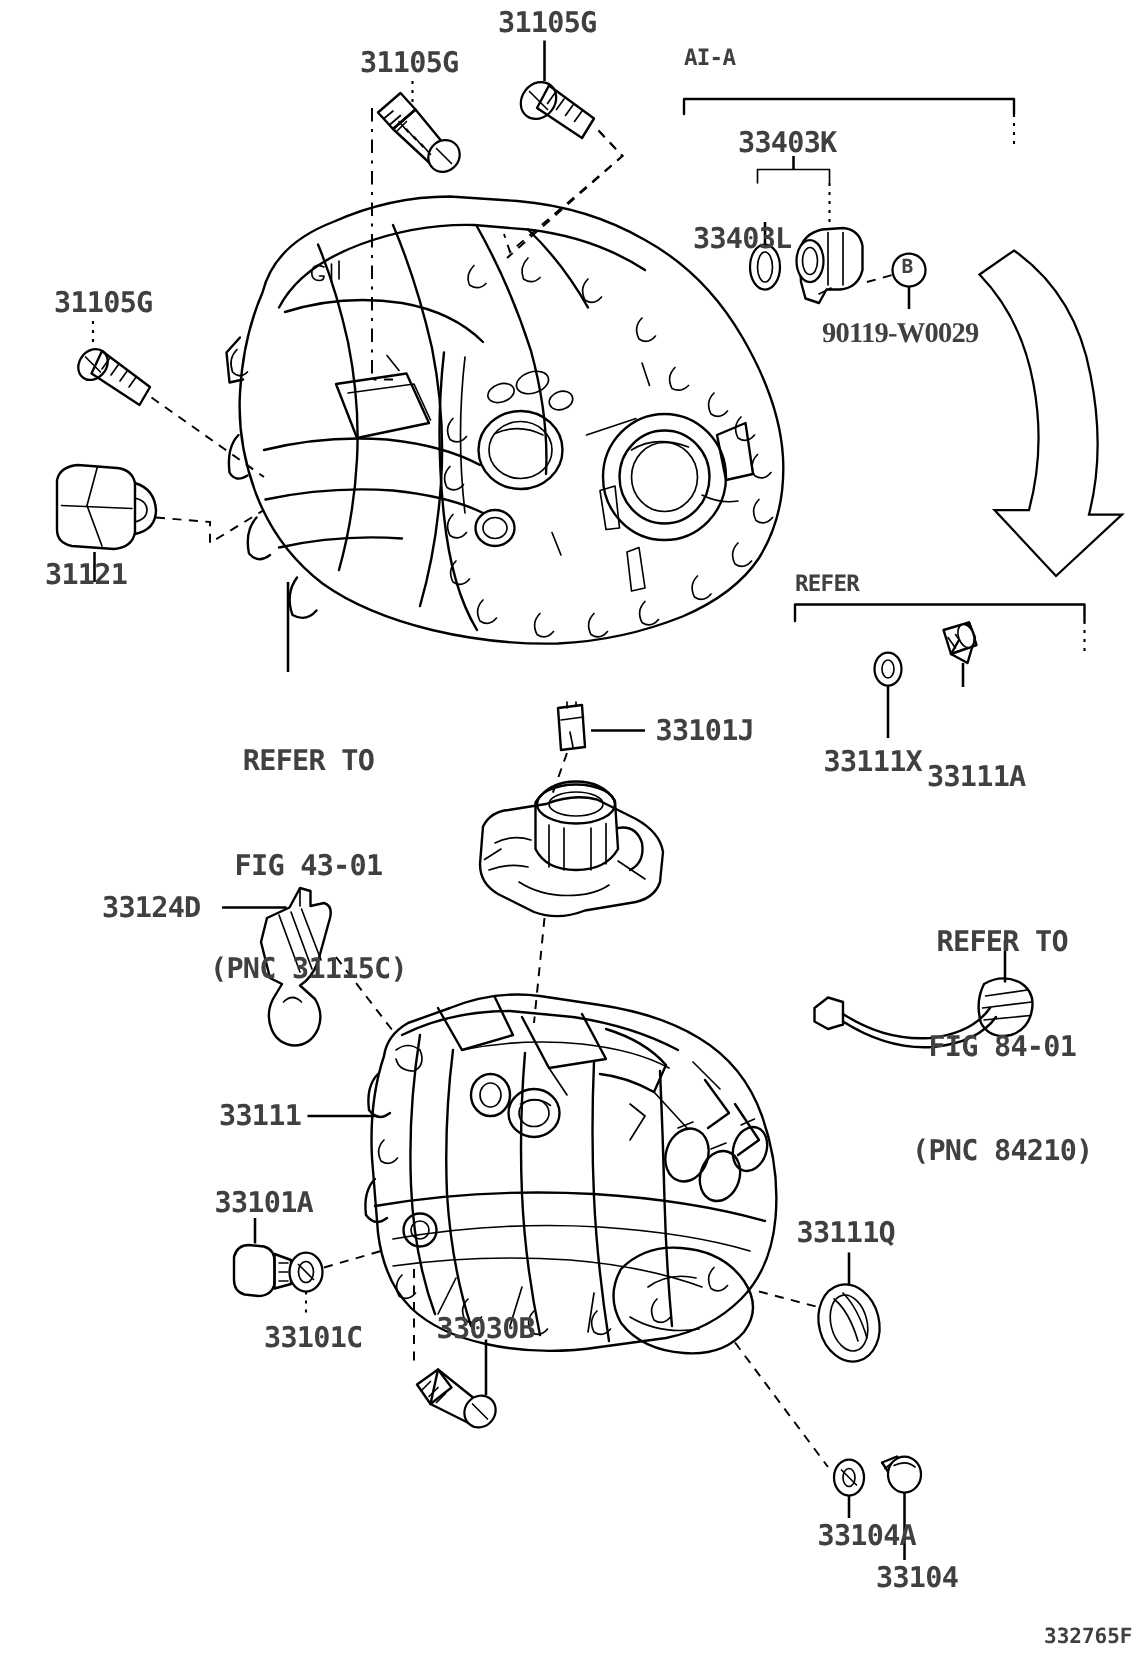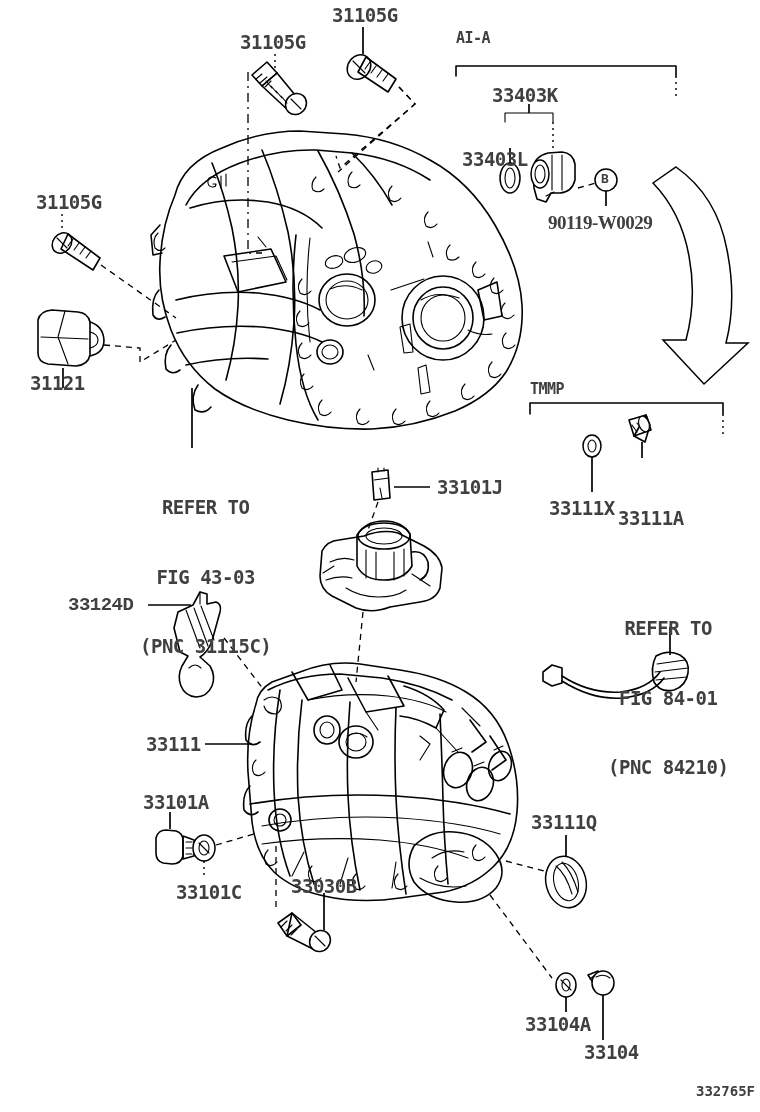--- a/index.html
+++ b/index.html
@@ -428,37 +428,37 @@
   <div class="lbl" style="left:332px; top:4px;">31105G</div>
   <div class="lbl" style="left:240px; top:31px;">31105G</div>
   <div class="lbl" style="left:36px; top:191px;">31105G</div>
   <div class="lbl" style="left:30px; top:372px;">31121</div>
   <div class="lbl" style="left:492px; top:84px;">33403K</div>
   <div class="lbl" style="left:462px; top:124px;margin-top:24px;">33403L</div>
   <div class="lbl" style="left:548px; top:212px;font-family:Liberation Serif, serif;">90119-W0029</div>
   <div class="lbl" style="left:618px; top:463px;margin-top:44px;">33111A</div>
   <div class="lbl" style="left:549px; top:497px;">33111X</div>
   <div class="lbl" style="left:437px; top:476px;">33101J</div>
-  <div class="lbl" style="left:68px; top:594px;font-family:Liberation Mono, monospace;">33124D</div>
+  <div class="lbl" style="left:68px; top:594px;">33124D</div>
   <div class="lbl" style="left:146px; top:733px;">33111</div>
   <div class="lbl" style="left:143px; top:791px;">33101A</div>
   <div class="lbl" style="left:176px; top:881px;">33101C</div>
   <div class="lbl" style="left:291px; top:875px;">33030B</div>
   <div class="lbl" style="left:531px; top:811px;">33111Q</div>
-  <div class="lbl" style="left:525px; top:1013px;">33104A</div>
+  <div class="lbl" style="left:545px; top:1013px;">33104A</div>
   <div class="lbl" style="left:584px; top:1041px;">33104</div>
 
   <div class="lbl sm" style="left:456px; top:30px;">AI-A</div>
-  <div class="lbl sm" style="left:530px; top:381px;">TMMP</div>
+  <div class="lbl sm" style="left:530px; top:381px;">REFER</div>
 
   <div class="lbl tiny" style="left:601px; top:171px;">B</div>
 
   <div class="lbl multiline" style="left:140px; top:450px;">
     <div>REFER TO</div>
-    <div>FIG 43-03</div>
+    <div>FIG 43-01</div>
     <div>(PNC 31115C)</div>
   </div>
 
   <div class="lbl multiline" style="left:608px; top:571px;">
     <div>REFER TO</div>
     <div>FIG 84-01</div>
     <div>(PNC 84210)</div>
   </div>
 
   <div class="lbl foot" style="left:676px; top:1083px;">332765F</div>

